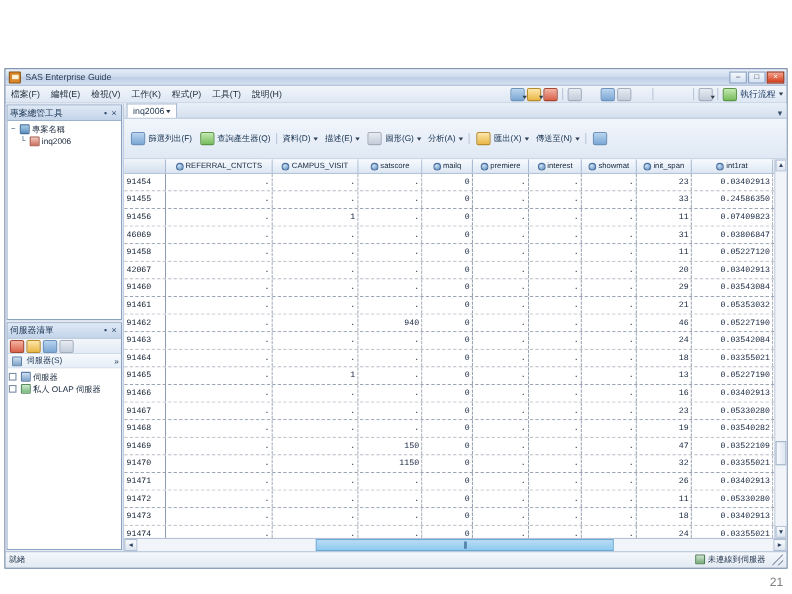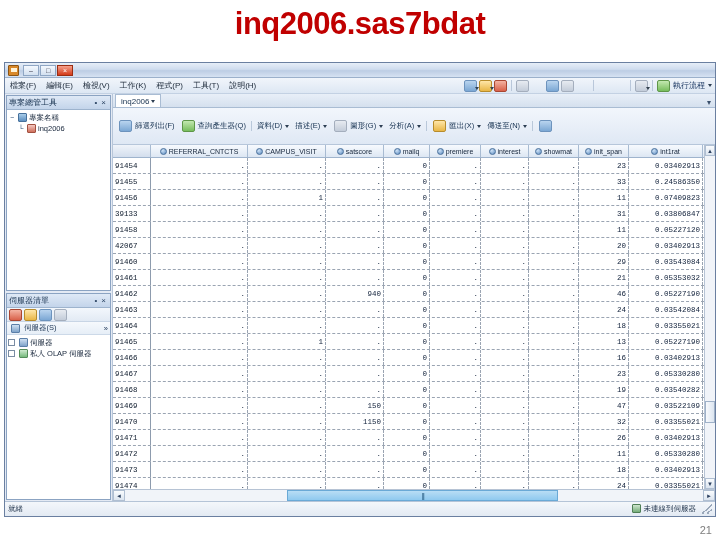--- a/index.html
+++ b/index.html
@@ -277,26 +277,26 @@
   .page-number {
     position: absolute; right: 8px; bottom: 4px;
     font-size: 11px; color: #7e7e7e;
   }
 </style>
 </head>
 <body>
 
 <div id="slide">
 
-  <div class="slide-title">inq2006.sas7bdat</div>
 
   <div class="app-window">
 
     <div class="titlebar">
       <div class="tb-appicon"></div>
+      <div class="titlebar-text">SAS Enterprise Guide</div>
       <div class="win-btns">
         <div class="win-btn">–</div>
         <div class="win-btn">□</div>
         <div class="win-btn close">×</div>
       </div>
     </div>
 
     <div class="menubar">
       <div class="menu-item">檔案(F)</div>
       <div class="menu-item">編輯(E)</div>
@@ -523,21 +523,21 @@
                   <div class="gcell num" style="width: 58px; flex: 0 0 58px;">.</div>
                   <div class="gcell num" style="width: 46px; flex: 0 0 46px;">0</div>
                   <div class="gcell num" style="width: 51px; flex: 0 0 51px;">.</div>
                   <div class="gcell num" style="width: 48px; flex: 0 0 48px;">.</div>
                   <div class="gcell num" style="width: 50px; flex: 0 0 50px;">.</div>
                   <div class="gcell num" style="width: 50px; flex: 0 0 50px;">11</div>
                   <div class="gcell num" style="width: 74px; flex: 0 0 74px;">0.07409823</div>
                   <div class="gcell num" style="width: 74px; flex: 0 0 74px;">0.125</div>
                 </div>
                 <div class="grow">
-                  <div class="gcell rownum" style="width: 38px; flex: 0 0 38px;">39133</div>
+                  <div class="gcell rownum" style="width: 38px; flex: 0 0 38px;">46069</div>
                   <div class="gcell num" style="width: 97px; flex: 0 0 97px;">.</div>
                   <div class="gcell num" style="width: 78px; flex: 0 0 78px;">.</div>
                   <div class="gcell num" style="width: 58px; flex: 0 0 58px;">.</div>
                   <div class="gcell num" style="width: 46px; flex: 0 0 46px;">0</div>
                   <div class="gcell num" style="width: 51px; flex: 0 0 51px;">.</div>
                   <div class="gcell num" style="width: 48px; flex: 0 0 48px;">.</div>
                   <div class="gcell num" style="width: 50px; flex: 0 0 50px;">.</div>
                   <div class="gcell num" style="width: 50px; flex: 0 0 50px;">31</div>
                   <div class="gcell num" style="width: 74px; flex: 0 0 74px;">0.03806847</div>
                   <div class="gcell num" style="width: 74px; flex: 0 0 74px;">0.034773497</div>

